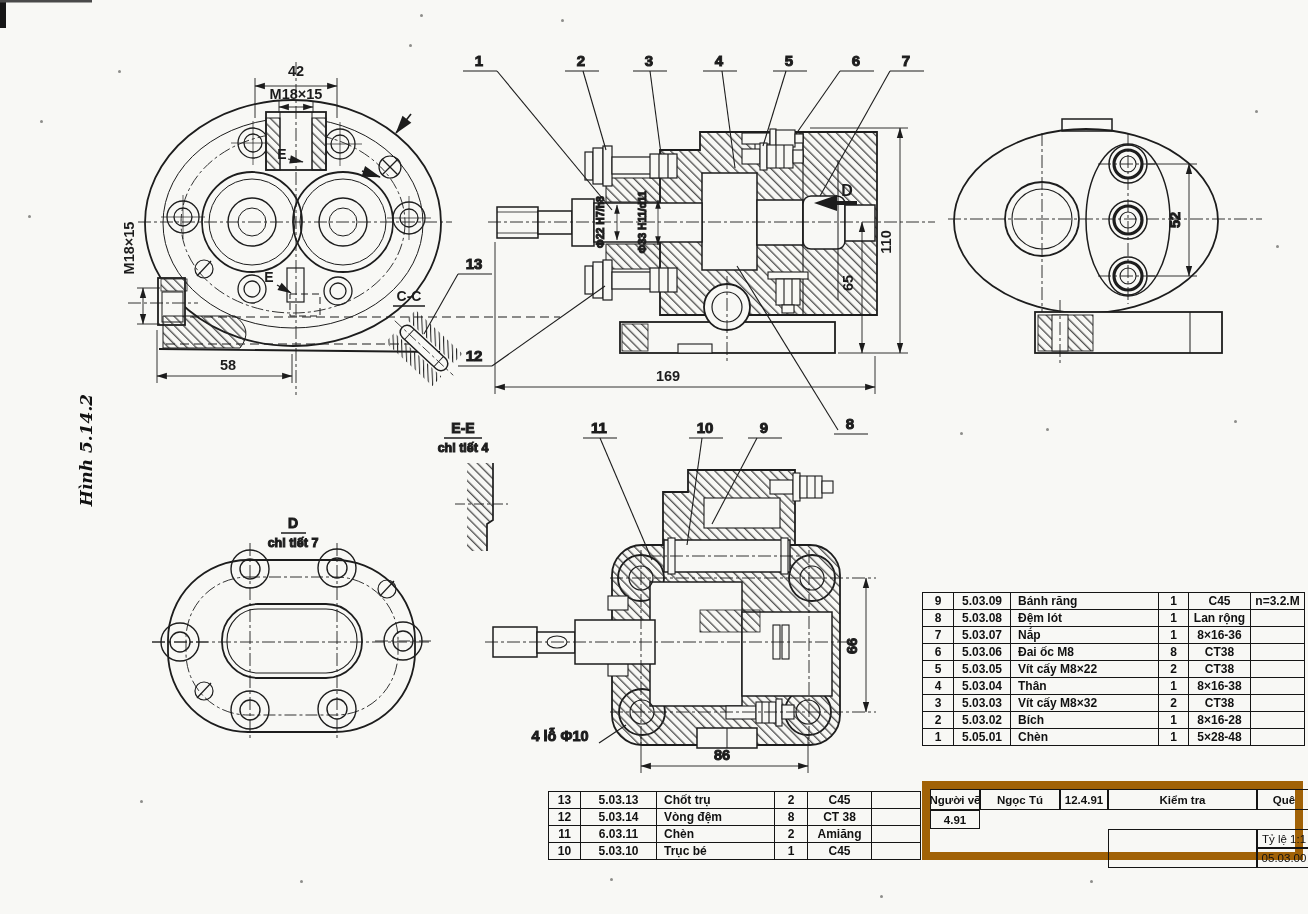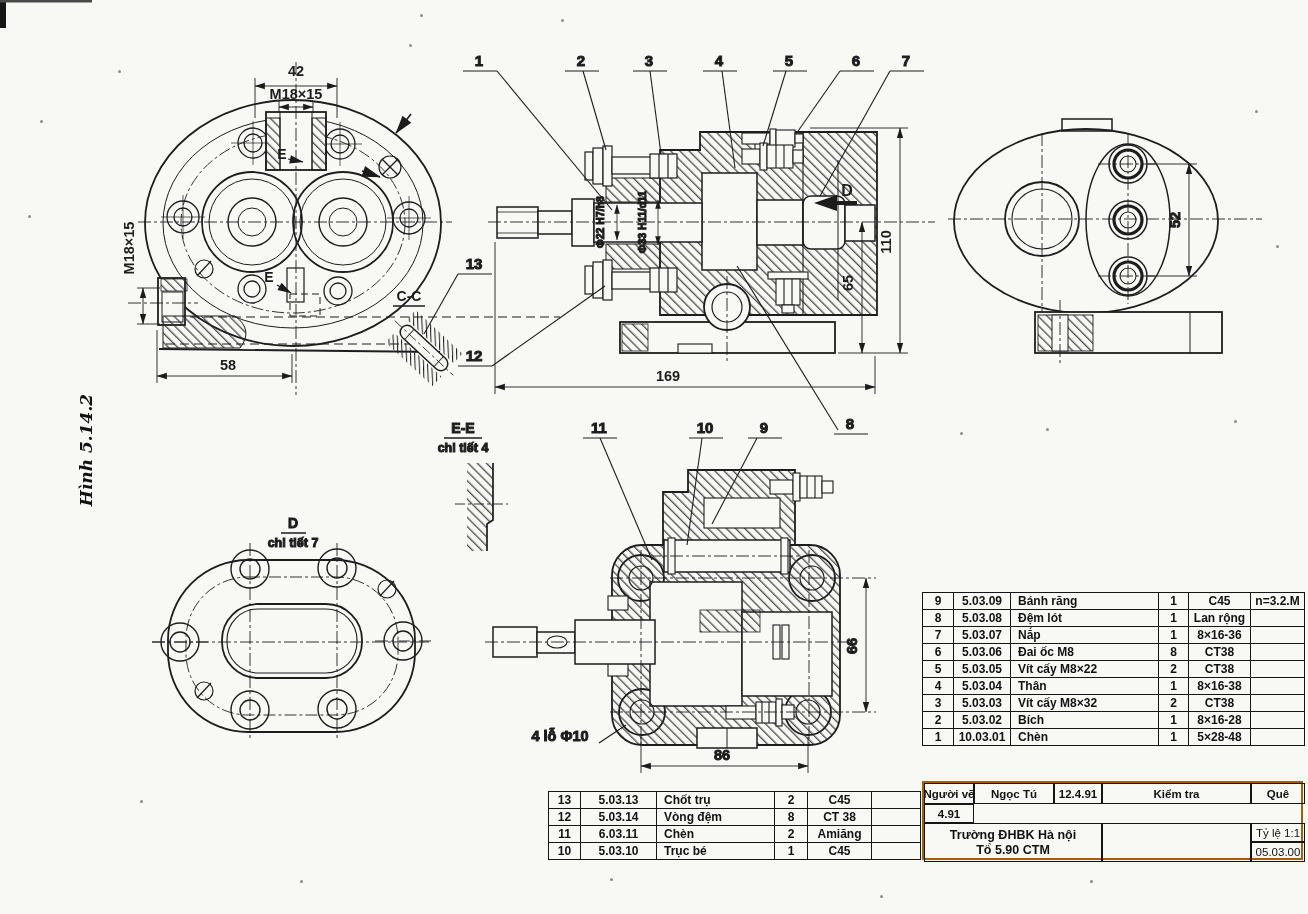--- a/index.html
+++ b/index.html
@@ -18,21 +18,21 @@
     font-weight:bold;font-size:17px;color:#111;}
   table.bom{position:absolute;border-collapse:collapse;table-layout:fixed;
     font-size:12px;font-weight:600;color:#111;}
   table.bom td{border:1.6px solid #151515;height:16px;padding:0 3px;overflow:hidden;
     white-space:nowrap;text-align:center;}
   table.bom td.nm{text-align:left;padding-left:7px;}
   table.bom-main{left:922px;top:592px;width:382px;}
   table.bom-small{left:548px;top:791px;width:372px;}
   .tblock{position:absolute;left:922px;top:781px;width:381px;height:79px;
     display:grid;grid-template-columns:50px 80px 48px 149px 54px;
-    grid-template-rows:21px 19px 19px 20px;border:2px solid #a16207;box-sizing:border-box;
+    grid-template-rows:21px 19px 19px 20px;border:8px solid #a16207;box-sizing:border-box;
     font-size:11.5px;font-weight:600;color:#111;}
   .tblock>div{border:1px solid #151515;display:flex;align-items:center;justify-content:center;
     overflow:hidden;white-space:nowrap;box-sizing:border-box;}
   .tb-title{grid-row:1/3;grid-column:4/6;font-size:14px;font-weight:700;}
   .tb-org{grid-row:3/5;grid-column:1/4;flex-direction:column;font-size:12.5px;font-weight:700;line-height:1.15;}
   .tb-empty{grid-row:3/5;grid-column:4/5;}
   .tb-scale{grid-row:3/4;grid-column:5/6;font-weight:400;}
   .tb-code{grid-row:4/5;grid-column:5/6;font-weight:400;}
   .speck{position:absolute;width:3px;height:3px;border-radius:50%;background:#8d8d8a;}
 </style>
@@ -578,21 +578,21 @@
   <tr>
           <td>2</td>
           <td>5.03.02</td>
           <td class="nm">Bích</td>
           <td>1</td>
           <td>8×16-28</td>
           <td></td>
         </tr>
   <tr>
           <td>1</td>
-          <td>10.03.01</td>
+          <td>5.05.01</td>
           <td class="nm">Chèn</td>
           <td>1</td>
           <td>5×28-48</td>
           <td></td>
         </tr>
 </tbody>
     </table>
 
 <table class="bom bom-small">
   <colgroup>
@@ -639,24 +639,20 @@
 </tbody>
     </table>
 
 <div class="tblock">
   <div>Người vẽ</div>
   <div>Ngọc Tú</div>
   <div>12.4.91</div>
   <div>Kiểm tra</div>
   <div>Quê</div>
   <div>4.91</div>
-  <div class="tb-org">
-    <span>Trường ĐHBK Hà nội</span>
-    <span>Tổ 5.90 CTM</span>
-  </div>
   <div class="tb-empty"></div>
   <div class="tb-scale">Tỷ lệ 1:1</div>
   <div class="tb-code">05.03.00</div>
 </div>
 
 <div class="speck" style="left:420px;top:14px"></div>
 <div class="speck" style="left:409px;top:44px"></div>
 <div class="speck" style="left:561px;top:19px"></div>
 <div class="speck" style="left:118px;top:70px"></div>
 <div class="speck" style="left:40px;top:120px"></div>

